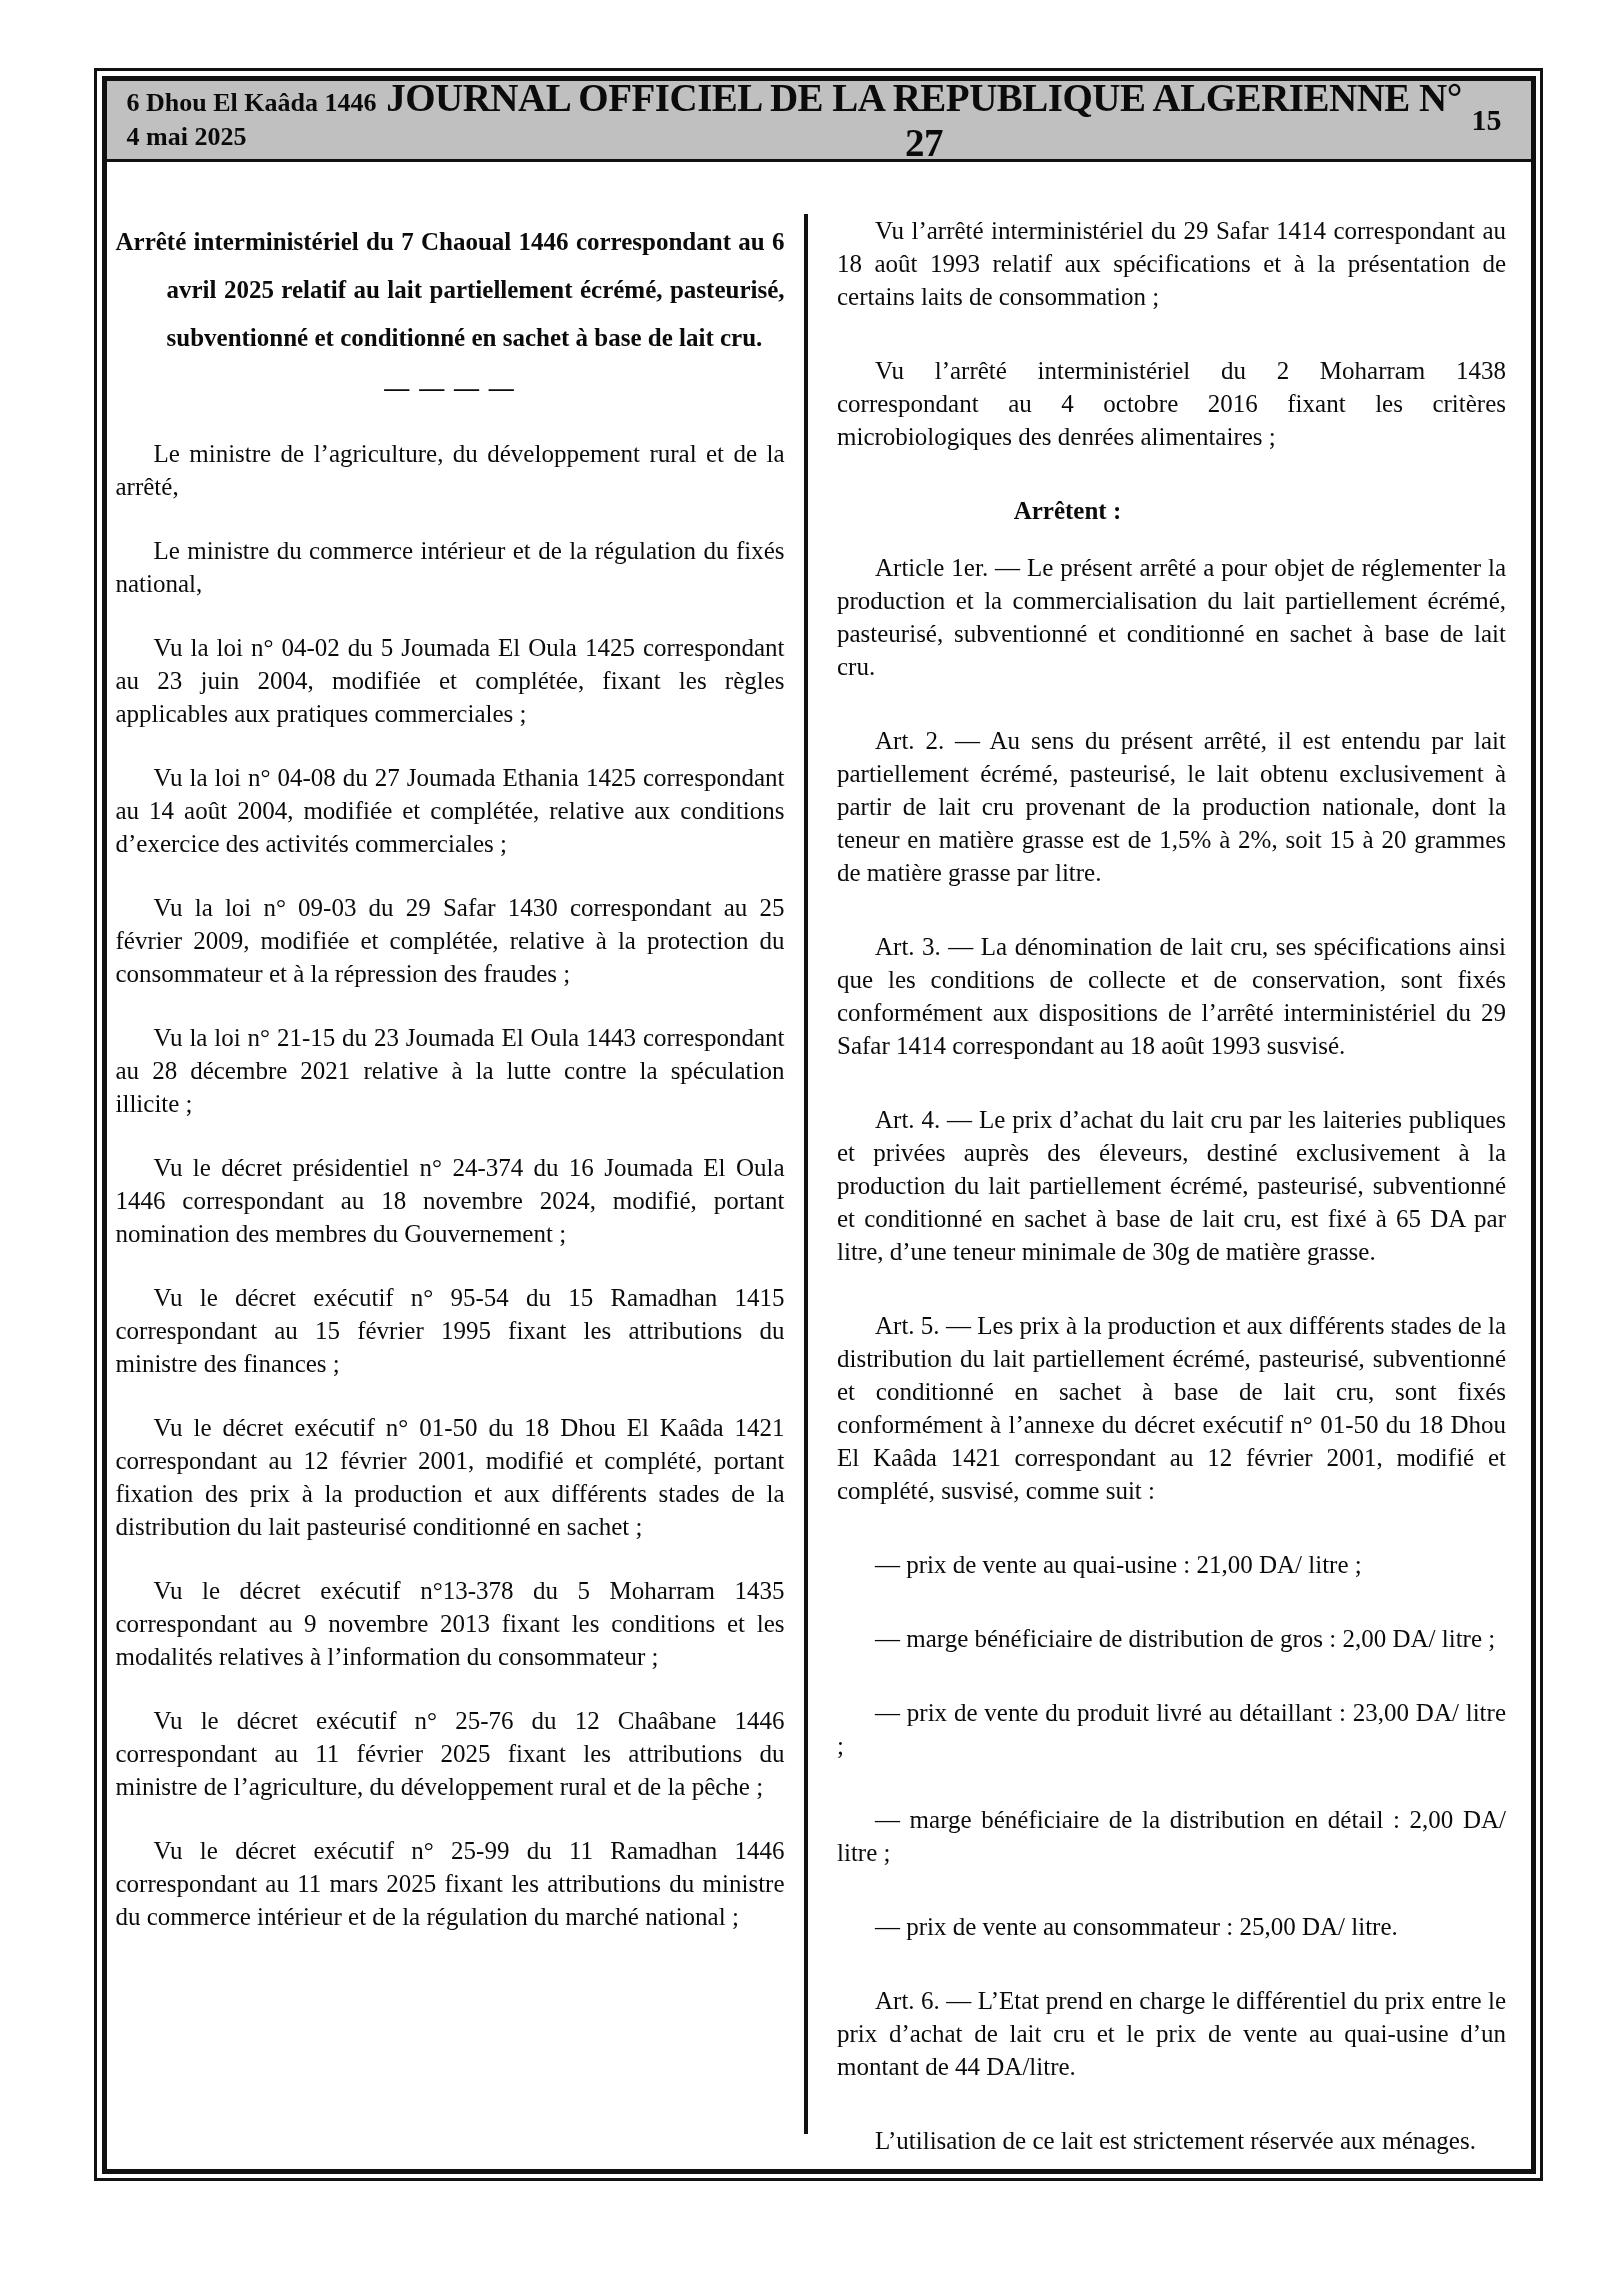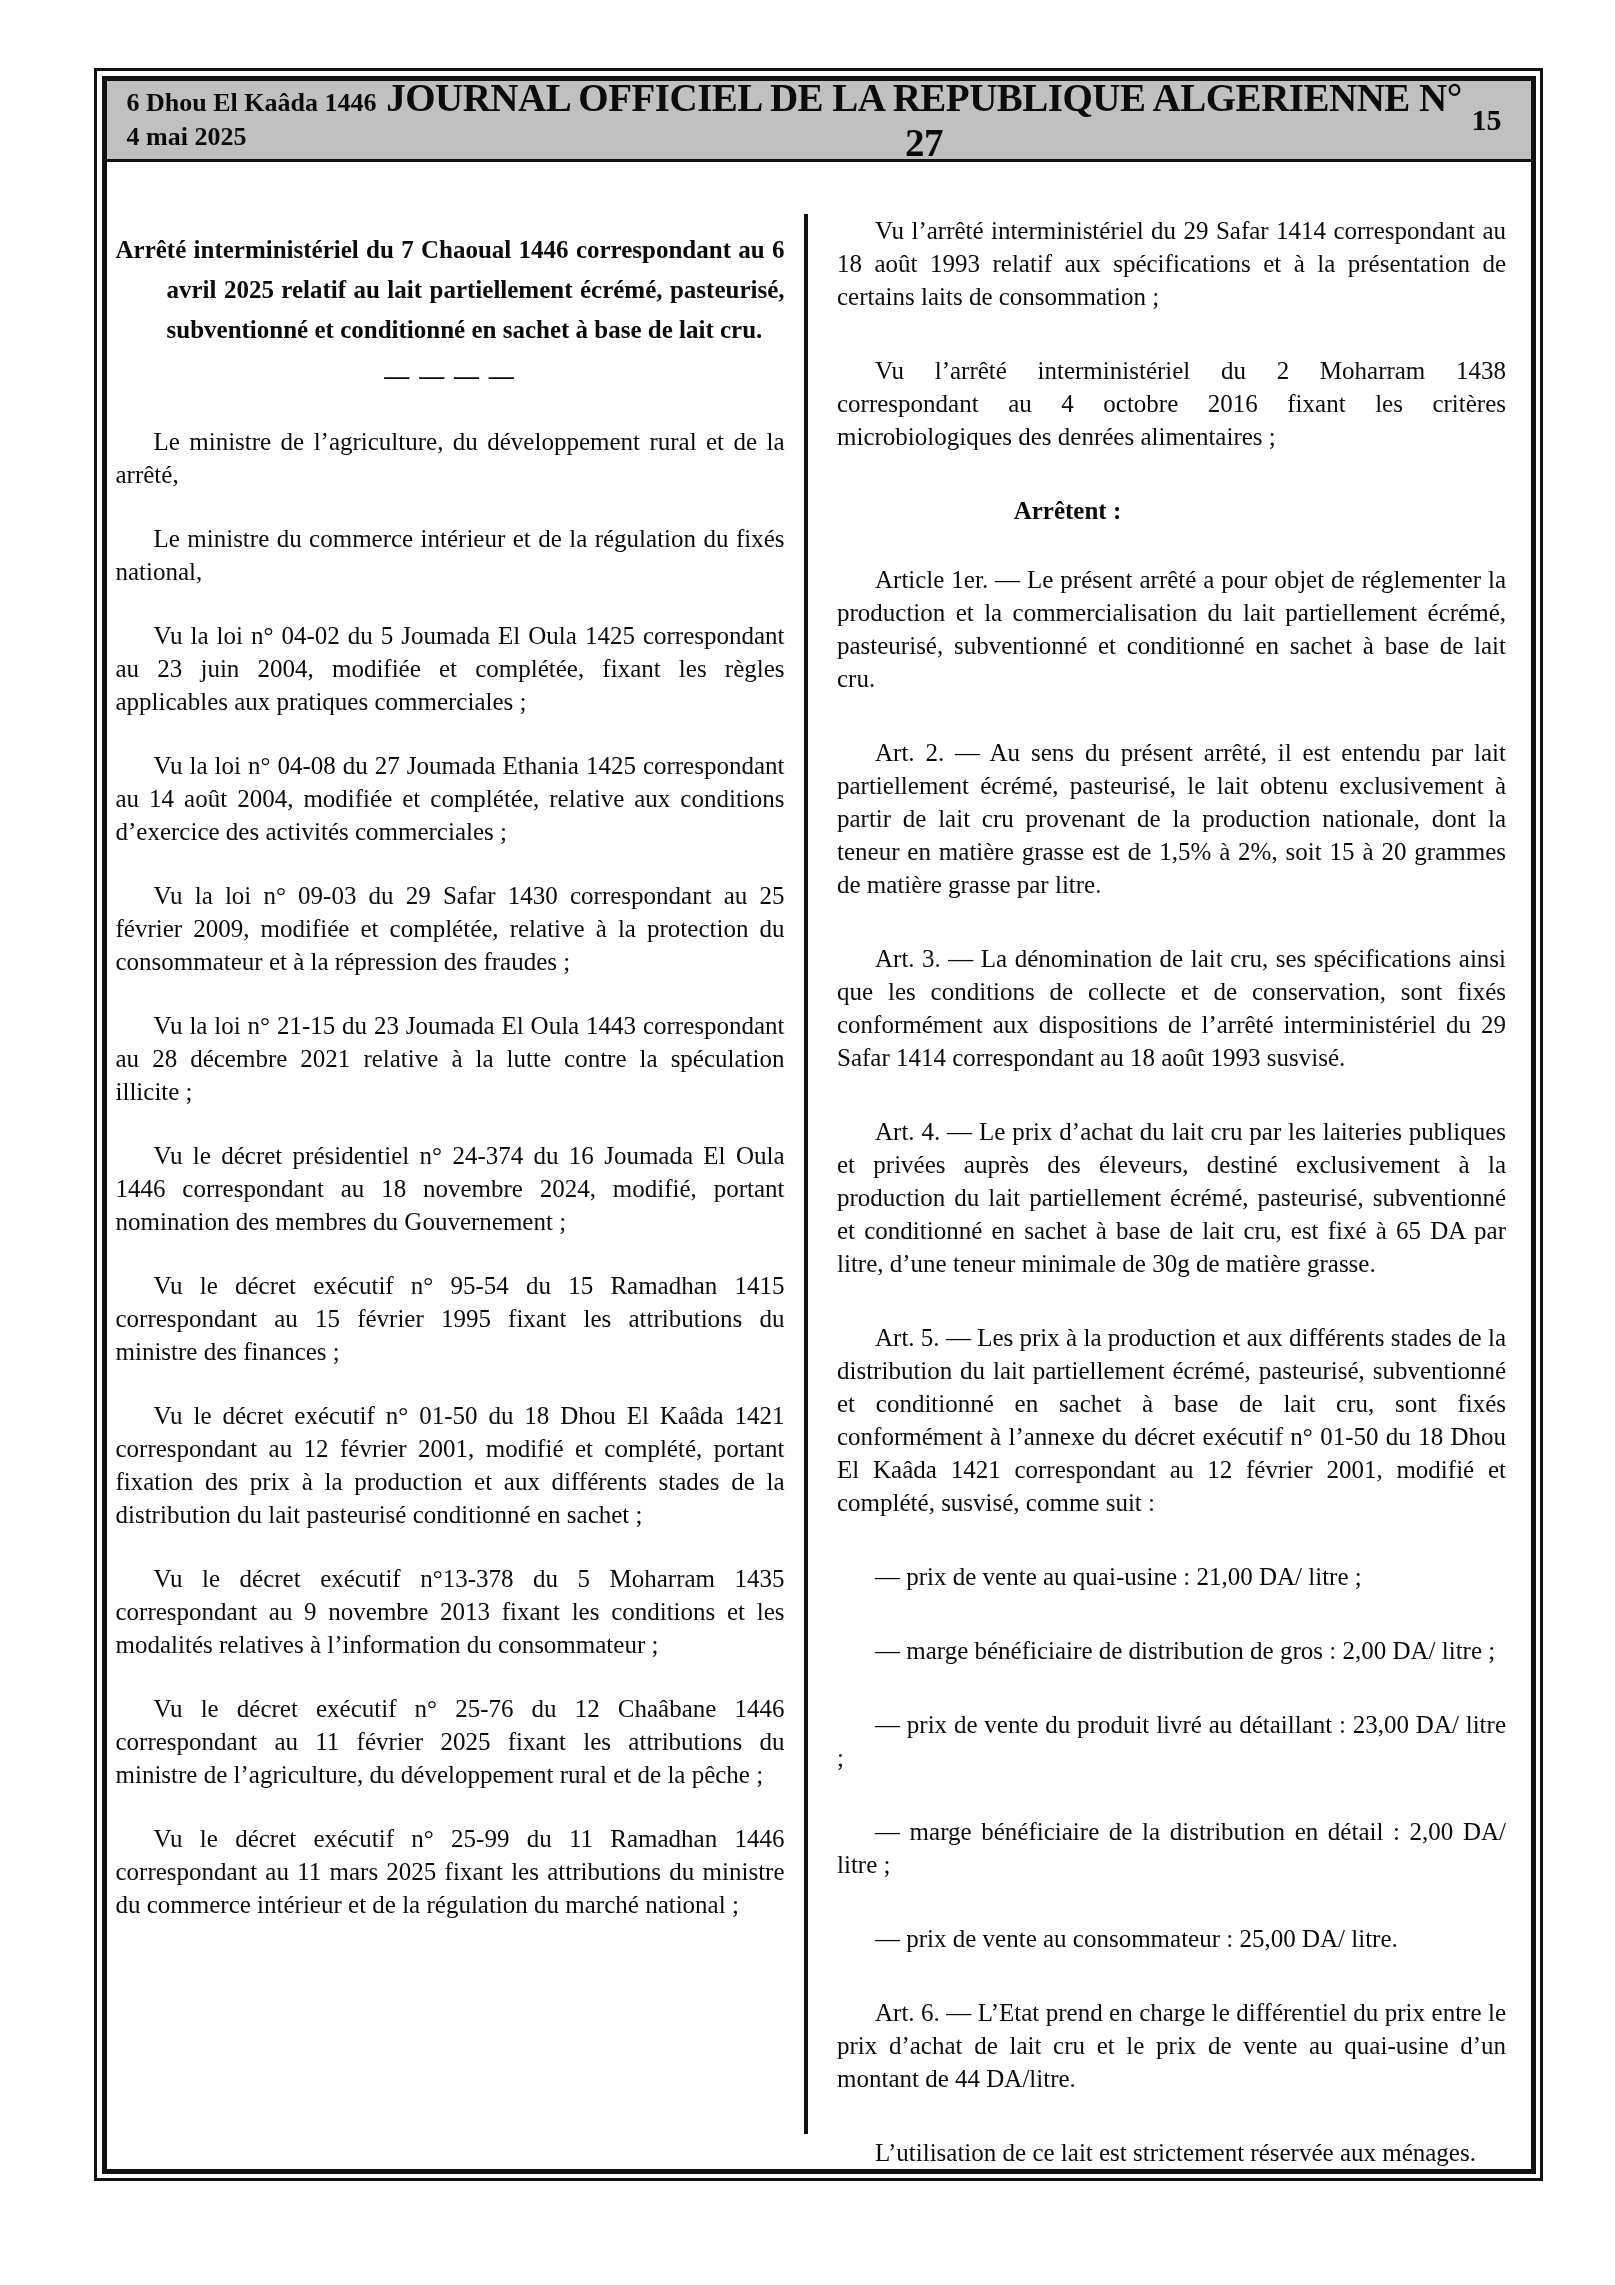--- a/index.html
+++ b/index.html
@@ -66,37 +66,37 @@
     flex: none;
     width: 4.5px;
     height: 1920px;
     background: #111;
     margin-left: 19px;
     margin-right: 29px;
   }
 
   .decree-title {
     font-weight: bold;
-    margin: 16px 0 9px !important;
+    margin: 4px 0 9px !important;
     padding-left: 51px;
     text-indent: -51px !important;
-    line-height: 40px;
+    line-height: 48px;
   }
   .title-sep {
     text-align: center;
     font-weight: bold;
     text-indent: 0 !important;
     margin: 0 0 33px !important;
     letter-spacing: 1.8px;
   }
   .heading-center {
     text-align: center;
     font-weight: bold;
     text-indent: 0 !important;
-    margin: 41px 0 36px !important;
+    margin: 41px 0 24px !important;
     padding-right: 208px;
   }
 </style>
 </head>
 <body>
 
 <div class="page">
   <div class="frame">
     <div class="frame-inner">
 

